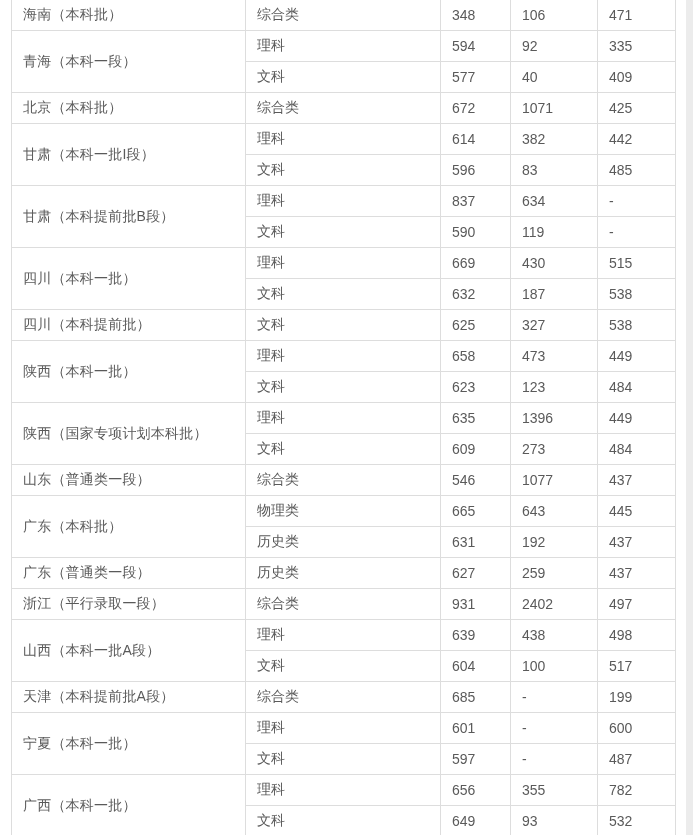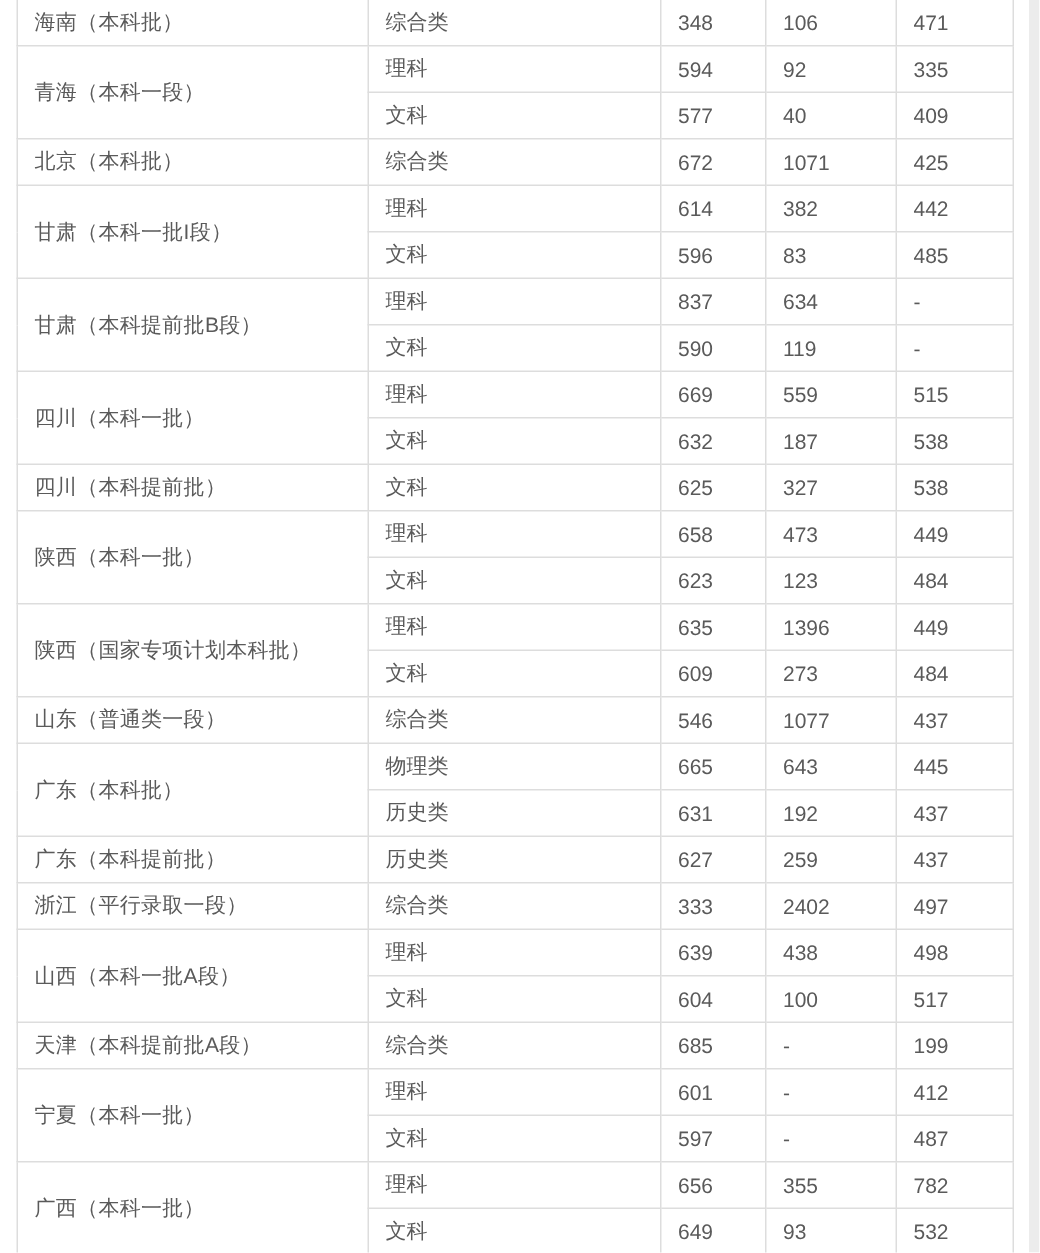--- a/index.html
+++ b/index.html
@@ -110,21 +110,21 @@
         <tr>
           <td class="category-cell">文科</td>
           <td class="value-cell">590</td>
           <td class="value-cell">119</td>
           <td class="value-cell">-</td>
         </tr>
         <tr>
           <td class="province-cell" rowspan="2">四川（本科一批）</td>
           <td class="category-cell">理科</td>
           <td class="value-cell">669</td>
-          <td class="value-cell">559</td>
+          <td class="value-cell">430</td>
           <td class="value-cell">515</td>
         </tr>
         <tr>
           <td class="category-cell">文科</td>
           <td class="value-cell">632</td>
           <td class="value-cell">187</td>
           <td class="value-cell">538</td>
         </tr>
         <tr>
           <td class="province-cell" rowspan="1">四川（本科提前批）</td>
@@ -173,30 +173,30 @@
           <td class="value-cell">643</td>
           <td class="value-cell">445</td>
         </tr>
         <tr>
           <td class="category-cell">历史类</td>
           <td class="value-cell">631</td>
           <td class="value-cell">192</td>
           <td class="value-cell">437</td>
         </tr>
         <tr>
-          <td class="province-cell" rowspan="1">广东（本科提前批）</td>
+          <td class="province-cell" rowspan="1">广东（普通类一段）</td>
           <td class="category-cell">历史类</td>
           <td class="value-cell">627</td>
           <td class="value-cell">259</td>
           <td class="value-cell">437</td>
         </tr>
         <tr>
           <td class="province-cell" rowspan="1">浙江（平行录取一段）</td>
           <td class="category-cell">综合类</td>
-          <td class="value-cell">333</td>
+          <td class="value-cell">931</td>
           <td class="value-cell">2402</td>
           <td class="value-cell">497</td>
         </tr>
         <tr>
           <td class="province-cell" rowspan="2">山西（本科一批A段）</td>
           <td class="category-cell">理科</td>
           <td class="value-cell">639</td>
           <td class="value-cell">438</td>
           <td class="value-cell">498</td>
         </tr>
@@ -211,21 +211,21 @@
           <td class="category-cell">综合类</td>
           <td class="value-cell">685</td>
           <td class="value-cell">-</td>
           <td class="value-cell">199</td>
         </tr>
         <tr>
           <td class="province-cell" rowspan="2">宁夏（本科一批）</td>
           <td class="category-cell">理科</td>
           <td class="value-cell">601</td>
           <td class="value-cell">-</td>
-          <td class="value-cell">412</td>
+          <td class="value-cell">600</td>
         </tr>
         <tr>
           <td class="category-cell">文科</td>
           <td class="value-cell">597</td>
           <td class="value-cell">-</td>
           <td class="value-cell">487</td>
         </tr>
         <tr>
           <td class="province-cell" rowspan="2">广西（本科一批）</td>
           <td class="category-cell">理科</td>

